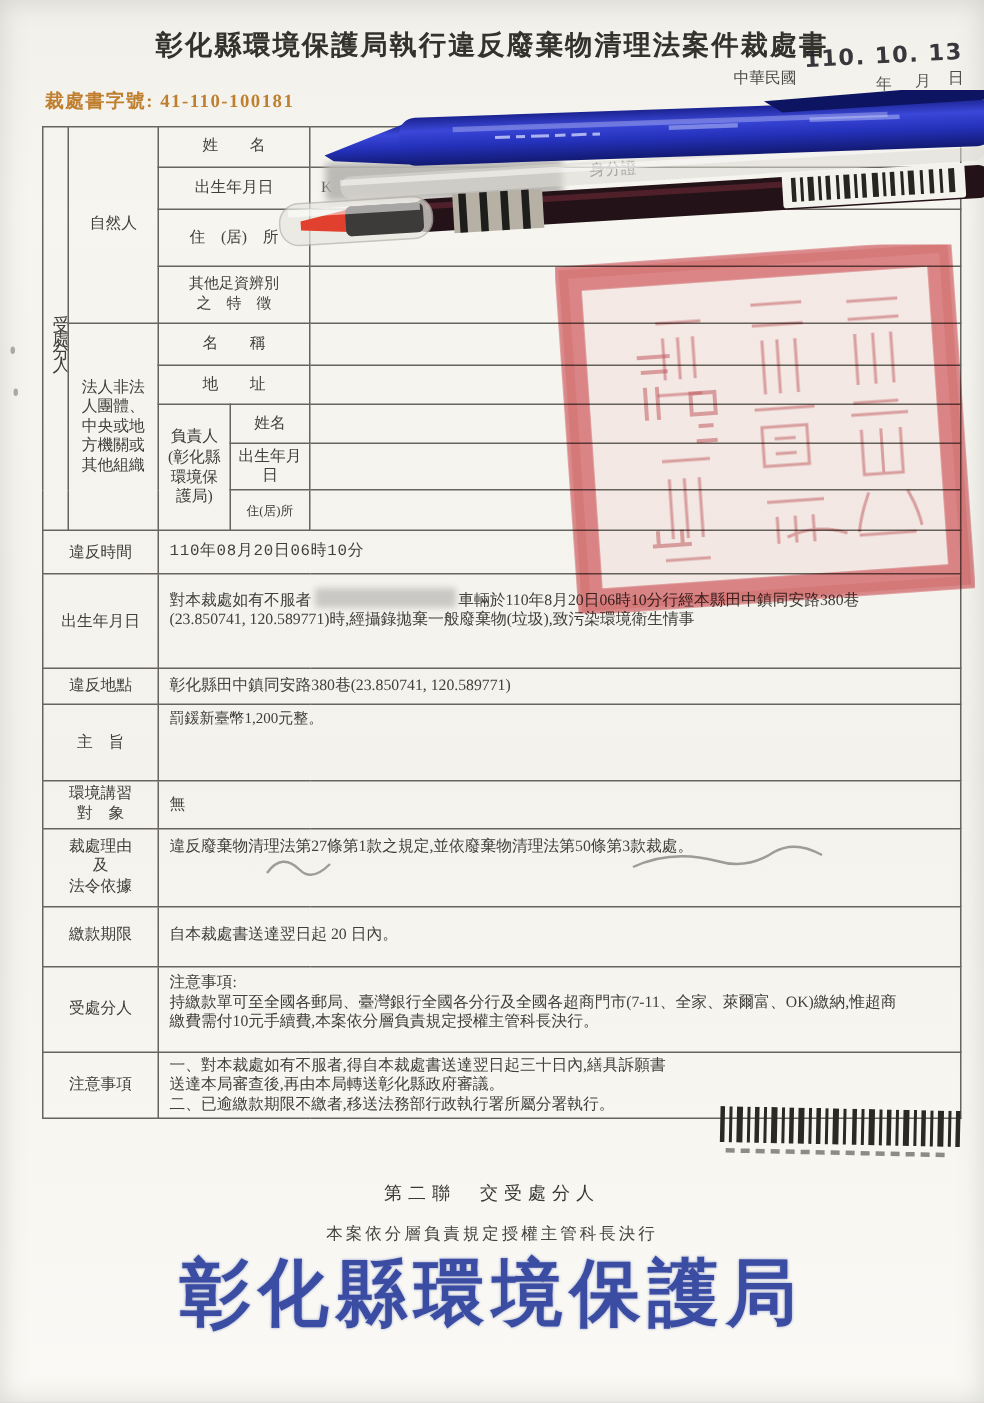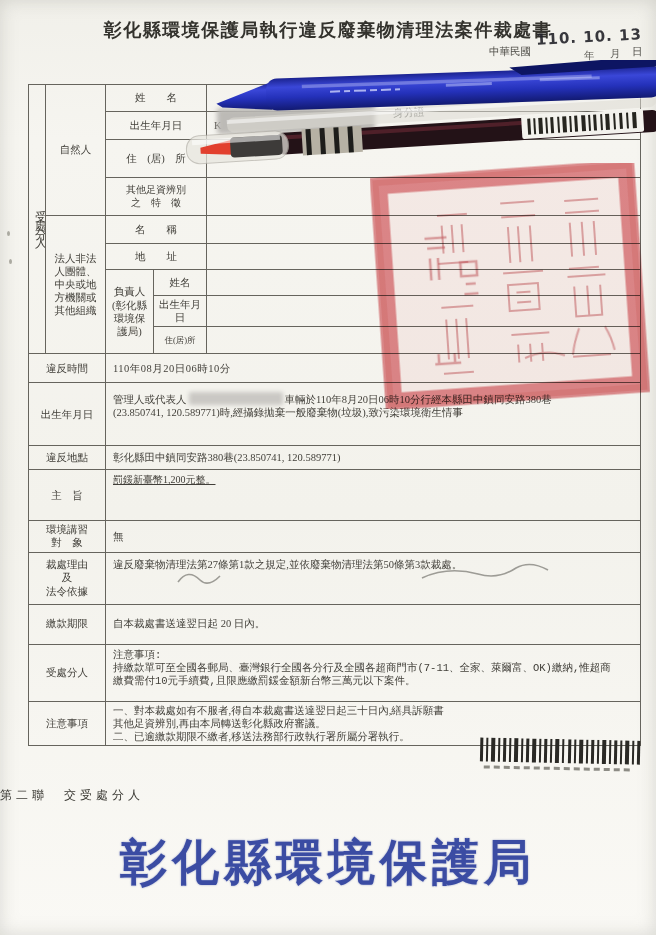--- a/index.html
+++ b/index.html
@@ -38,21 +38,21 @@
   td.lab{text-align:center;}
   td.val{text-align:left;padding-left:7px;}
   td.vtop{vertical-align:top;}
   .vertical-lab{
     writing-mode:vertical-rl;text-orientation:upright;
     letter-spacing:9px;font-size:12px;margin:0 auto;
   }
   .small-lab{font-size:10px;}
   .tiny{font-size:9.5px;line-height:1.45;}
   .micro{font-size:8.5px;line-height:1.5;color:#4a4842;}
-  .time-val{font-size:11px;letter-spacing:.5px;}
+  .time-val{font-size:11px;letter-spacing:.5px;font-family:Liberation Mono, monospace;}
   .fact-line{font-size:10.5px;white-space:nowrap;}
   
   .plate-redact{
     display:inline-block;width:94px;height:13px;vertical-align:-2px;margin:0 2px;
     background:#cac8c4;filter:blur(2px);border-radius:2px;
   }
   .dob-redact{
     position:absolute;left:217px;top:107px;width:158px;height:26px;z-index:2;
     background:#b9b7b3;filter:blur(2.5px);transform:rotate(-1deg);opacity:.95;border-radius:2px;
   }
@@ -62,41 +62,45 @@
   }
   
   .svg-abs{position:absolute;}
   .seal-wrap{left:370px;top:163px;z-index:3;mix-blend-mode:multiply;}
   .squiggles{left:160px;top:558px;z-index:3;}
   .blue-pen{left:210px;top:60px;z-index:5;}
   .brush-pen{left:184px;top:98px;z-index:4;}
   .barcode{left:478px;top:739px;z-index:1;transform:rotate(1.2deg);}
   .speck{position:absolute;width:3px;height:5px;background:#9a988f;border-radius:50%;opacity:.8;}
   
-  .copy-line{position:absolute;left:0;right:0;top:787px;text-align:left;
+  .copy-line{position:absolute;left:0;right:0;top:787px;text-align:center;
     font-size:12px;letter-spacing:4px;color:#3a3933;}
   .authority-line{position:absolute;left:0;right:0;top:815px;text-align:center;
     font-size:11px;letter-spacing:2px;color:#45443e;}
   .bureau-stamp{
     position:absolute;left:0;right:0;top:831px;text-align:center;
     font-size:47px;font-weight:700;letter-spacing:5px;
     transform:scaleY(1.04);filter:blur(.4px);opacity:.92;
   }
 </style>
 </head>
 <body>
 
 <div class="paper">
 
   <div class="doc-title">彰化縣環境保護局執行違反廢棄物清理法案件裁處書</div>
   <span class="era">中華民國</span>
   <span class="unit-y">年</span>
   <span class="unit-m">月</span>
   <span class="unit-d">日</span>
   <div class="date-stamp">110. 10. 13</div>
+  <div class="case-no" style="color:#bf7f2f;">
+    <span>裁處書字號:</span>
+    <span>41-110-100181</span>
+  </div>
 
   <table class="form-table">
     <colgroup>
         <col style="width:17px">
         <col style="width:60px">
         <col style="width:48px">
         <col style="width:53px">
         <col style="width:434px">
       </colgroup>
     <tbody>
@@ -146,32 +150,32 @@
       <td class="val"></td>
     </tr>
     <tr style="height:29px">
       <td class="lab" colspan="2"><span>違反時間</span></td>
       <td class="val time-val" colspan="3">110年08月20日06時10分</td>
     </tr>
     <tr style="height:63px">
       <td class="lab" colspan="2"><span>出生年月日</span></td>
       <td class="val vtop" colspan="3" style="padding-top:9px;">
         <div class="fact-line">
-          <span>管理人或代表人</span><span class="plate-redact"></span><span>車輛於110年8月20日06時10分行經本縣田中鎮同安路380巷</span>
+          <span>對本裁處如有不服者</span><span class="plate-redact"></span><span>車輛於110年8月20日06時10分行經本縣田中鎮同安路380巷</span>
         </div>
         <div class="fact-line">(23.850741, 120.589771)時,經攝錄拋棄一般廢棄物(垃圾),致污染環境衛生情事</div>
       </td>
     </tr>
     <tr style="height:24px">
       <td class="lab" colspan="2"><span>違反地點</span></td>
       <td class="val" colspan="3">彰化縣田中鎮同安路380巷(23.850741, 120.589771)</td>
     </tr>
     <tr style="height:51px">
       <td class="lab small-lab" colspan="2"><span>主　旨</span></td>
-      <td class="val vtop" colspan="3" style="padding-top:4px;font-size:10px;text-decoration:underline;">罰鍰新臺幣1,200元整。</td>
+      <td class="val vtop" colspan="3" style="padding-top:4px;font-size:10px;">罰鍰新臺幣1,200元整。</td>
     </tr>
     <tr style="height:30px">
       <td class="lab small-lab" colspan="2">
         <div>環境講習</div>
         <div>對　象</div>
       </td>
       <td class="val" colspan="3">無</td>
     </tr>
     <tr style="height:52px">
       <td class="lab small-lab" colspan="2">
@@ -180,31 +184,31 @@
         <div>法令依據</div>
       </td>
       <td class="val vtop" colspan="3" style="padding-top:5px;">違反廢棄物清理法第27條第1款之規定,並依廢棄物清理法第50條第3款裁處。</td>
     </tr>
     <tr style="height:40px">
       <td class="lab" colspan="2"><span>繳款期限</span></td>
       <td class="val" colspan="3">自本裁處書送達翌日起 20 日內。</td>
     </tr>
     <tr style="height:57px">
       <td class="lab" colspan="2"><span>受處分人</span></td>
-      <td class="val vtop tiny" colspan="3" style="padding-top:4px;font-family:Liberation Mono, monospace;">
+      <td class="val vtop tiny" colspan="3" style="padding-top:4px;">
         <div>注意事項:</div>
         <div style="white-space:nowrap;">持繳款單可至全國各郵局、臺灣銀行全國各分行及全國各超商門市(7-11、全家、萊爾富、OK)繳納,惟超商</div>
-        <div>繳費需付10元手續費,且限應繳罰鍰金額新台幣三萬元以下案件。</div>
+        <div>繳費需付10元手續費,本案依分層負責規定授權主管科長決行。</div>
       </td>
     </tr>
     <tr style="height:33px">
       <td class="lab" colspan="2"><span>注意事項</span></td>
       <td class="val vtop micro" colspan="3">
         <div>一、對本裁處如有不服者,得自本裁處書送達翌日起三十日內,繕具訴願書</div>
-        <div>其他足資辨別,再由本局轉送彰化縣政府審議。</div>
+        <div>送達本局審查後,再由本局轉送彰化縣政府審議。</div>
         <div>二、已逾繳款期限不繳者,移送法務部行政執行署所屬分署執行。</div>
       </td>
     </tr>
   </tbody>
     </table>
 
   <div class="dob-redact"></div>
   <div class="id-fragment">身分證</div>
 
   <svg class="svg-abs seal-wrap" width="280" height="246" viewBox="0 0 280 246">
@@ -349,15 +353,16 @@
       <rect x="126" y="28" width="6" height="3"></rect>
         <rect x="136" y="28" width="6" height="3"></rect>
       <rect x="146" y="28" width="6" height="3"></rect>
     </g>
   </svg>
 
   <div class="speck" style="left:7px;top:231px;"></div>
   <div class="speck" style="left:9px;top:259px;"></div>
 
   <div class="copy-line">第二聯　交受處分人</div>
+  <div class="authority-line">本案依分層負責規定授權主管科長決行</div>
   <div class="bureau-stamp" style="color:#2b3e9d;text-shadow:0 0 2px rgba(43,62,157,.55);">彰化縣環境保護局</div>
 
 </div>
 
 </body></html>

